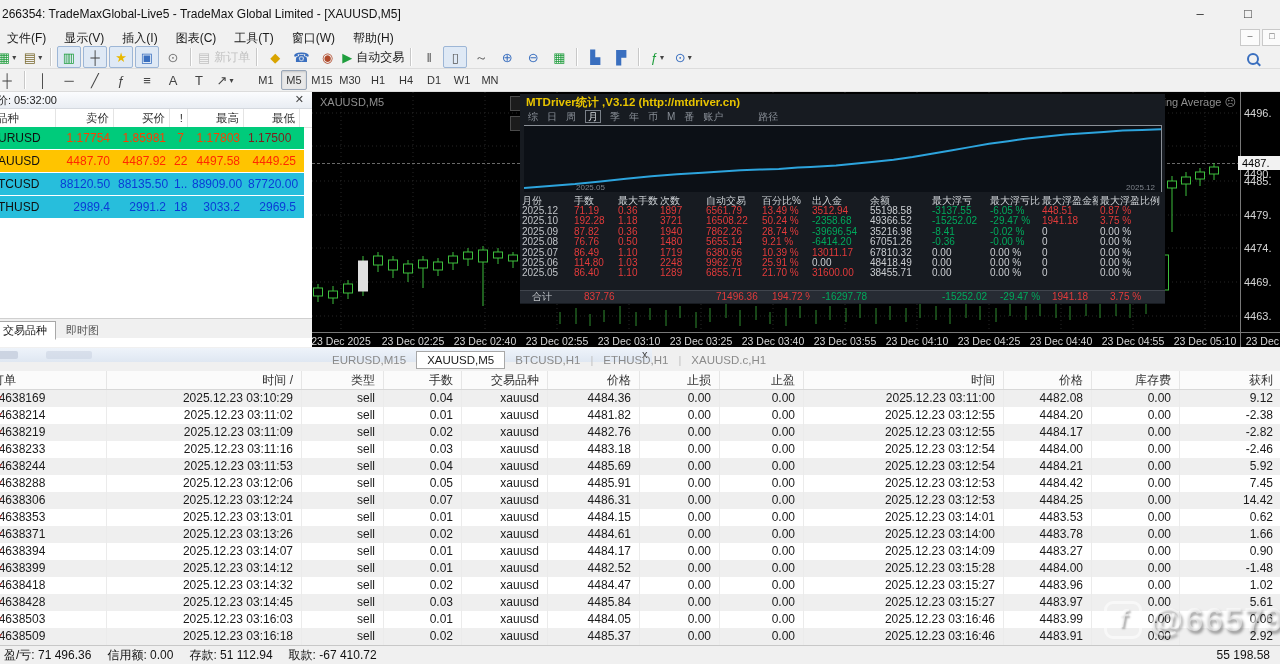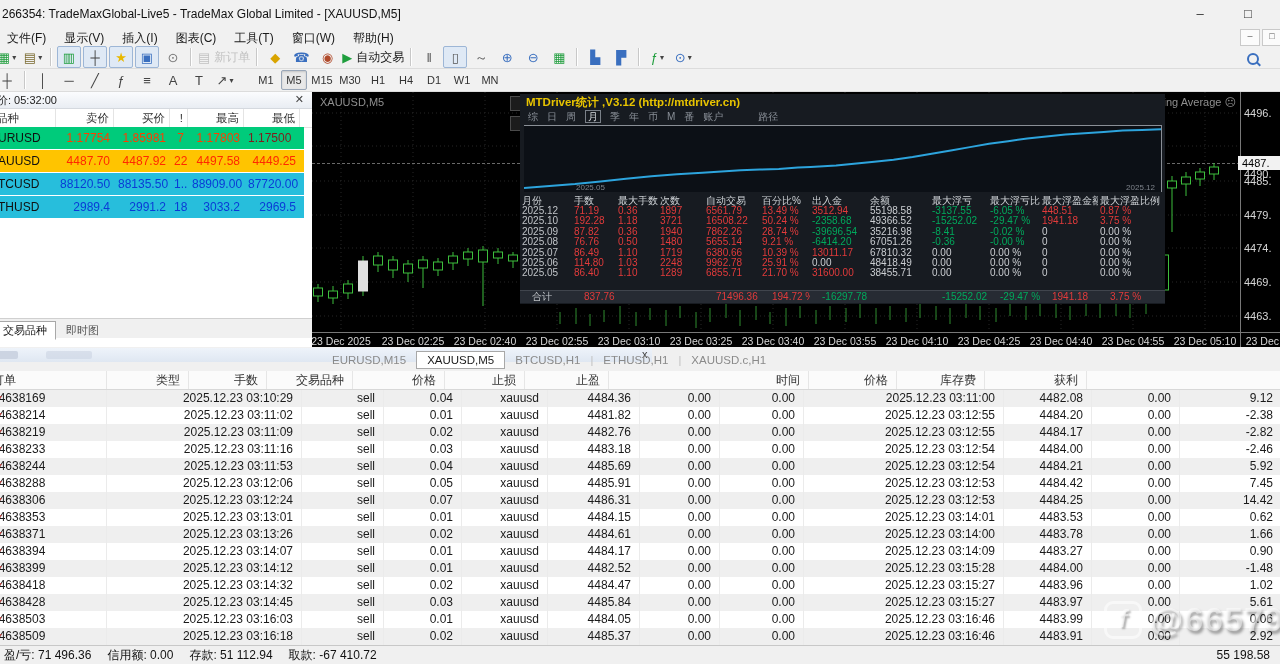--- a/index.html
+++ b/index.html
@@ -601,20 +601,21 @@
         <span class="ctab-sep">|</span>
         <span class="ctab">ETHUSD,H1</span>
         <span class="ctab-sep">|</span>
         <span class="ctab">XAUUSD.c,H1</span>
       </div>
   </div>
 
   <div id="trades" class="abs">
     <div id="tr-head">
         <span class="trh l" style="width: 115px;">订单</span>
+        <span class="trh r" style="width: 195px;">时间 /</span>
         <span class="trh r" style="width: 82px;">类型</span>
         <span class="trh r" style="width: 78px;">手数</span>
         <span class="trh r" style="width: 86px;">交易品种</span>
         <span class="trh r" style="width: 92px;">价格</span>
         <span class="trh r" style="width: 80px;">止损</span>
         <span class="trh r" style="width: 84px;">止盈</span>
         <span class="trh r" style="width: 200px;">时间</span>
         <span class="trh r" style="width: 88px;">价格</span>
         <span class="trh r" style="width: 88px;">库存费</span>
         <span class="trh r" style="width: 102px;">获利</span>

